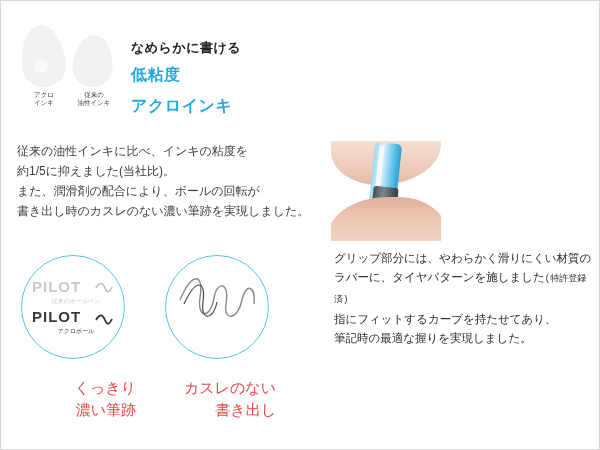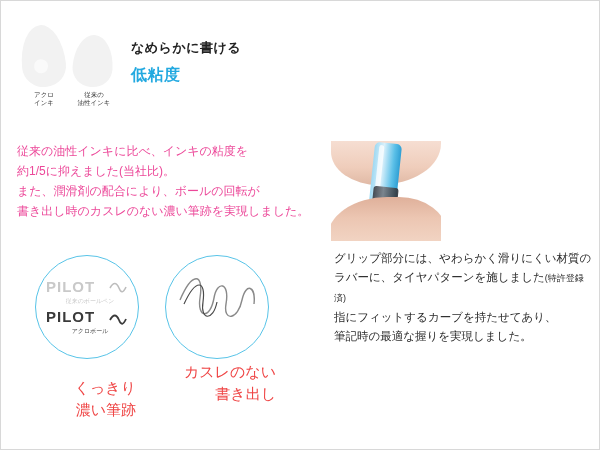--- a/index.html
+++ b/index.html
@@ -108,21 +108,21 @@
   }
 
   
   .body-left {
     position: absolute;
     left: 16px;
     top: 140px;
     width: 300px;
     font-size: 12px;
     line-height: 20px;
-    color: #ec4899;
+    color: #404040;
   }
 
   
   .photo {
     position: absolute;
     left: 330px;
     top: 140px;
     width: 110px;
     height: 100px;
     overflow: hidden;
@@ -187,36 +187,37 @@
 
   
   .body-right {
     position: absolute;
     left: 333px;
     top: 248px;
     width: 258px;
     font-size: 11.5px;
     line-height: 19px;
     color: #2b2b2b;
+    font-family: Liberation Mono, monospace;
   }
   .note-small {
     font-size: 9px;
   }
 
   
   .circle {
     position: absolute;
     width: 102px;
     height: 102px;
     border-radius: 50%;
     border: 1px solid #58c4e8;
     background: #ffffff;
     overflow: hidden;
   }
-  .circle-a { left: 34px; top: 254px; }
+  .circle-a { left: 20px; top: 254px; }
   .circle-b { left: 164px; top: 254px; }
 
   .pilot-faint {
     position: absolute;
     left: 10px;
     top: 22px;
     width: 84px;
     font-size: 15px;
     font-weight: bold;
     color: #c9c9c9;
@@ -259,21 +260,21 @@
   .cap-blue {
     position: absolute;
     font-size: 15px;
     font-weight: normal;
     color: #ef4444;
     line-height: 22px;
     text-align: right;
     width: 120px;
   }
   .cap-a { left: 15px; top: 376px; }
-  .cap-b { left: 155px; top: 360px; }
+  .cap-b { left: 155px; top: 376px; }
 </style>
 </head>
 <body>
 
 <div class="page">
 
   <div class="drops">
     <div class="drop drop-a"></div>
     <div class="drop drop-b"></div>
     <div class="drop-label drop-label-a">
@@ -282,20 +283,21 @@
     </div>
     <div class="drop-label drop-label-b">
       <div>従来の</div>
       <div>油性インキ</div>
     </div>
   </div>
 
   <div class="head-top">
     <div class="head-small">なめらかに書ける</div>
     <div class="head-big">低粘度</div>
+    <div class="head-big">アクロインキ</div>
   </div>
 
   <div class="body-left">
     <div>従来の油性インキに比べ、インキの粘度を</div>
     <div>約1/5に抑えました(当社比)。</div>
     <div>また、潤滑剤の配合により、ボールの回転が</div>
     <div>書き出し時のカスレのない濃い筆跡を実現しました。</div>
   </div>
 
   <div class="photo">

